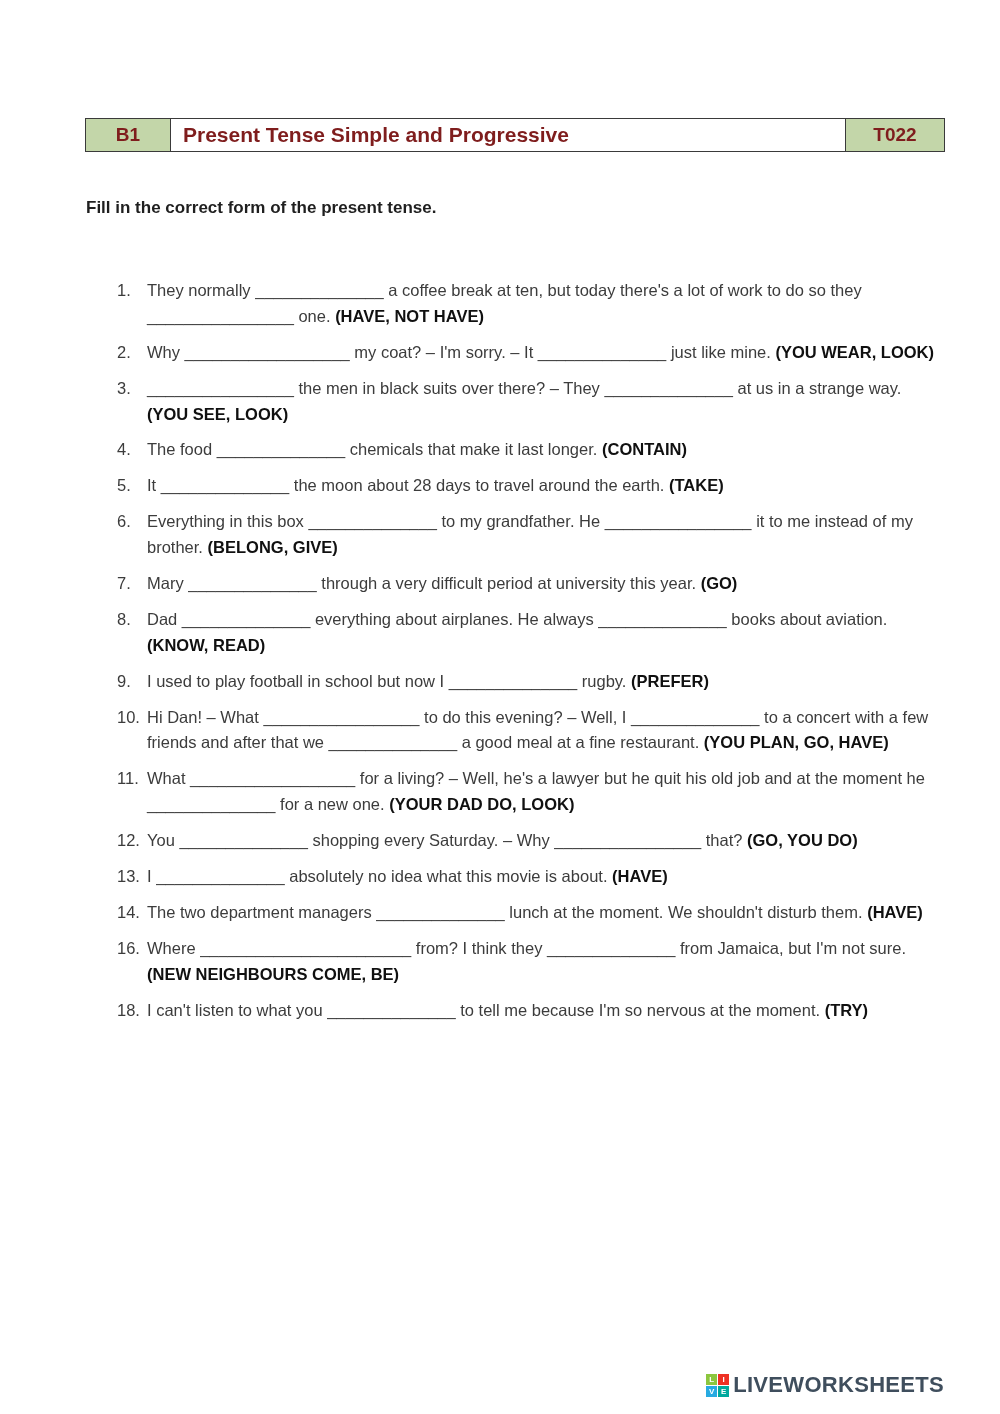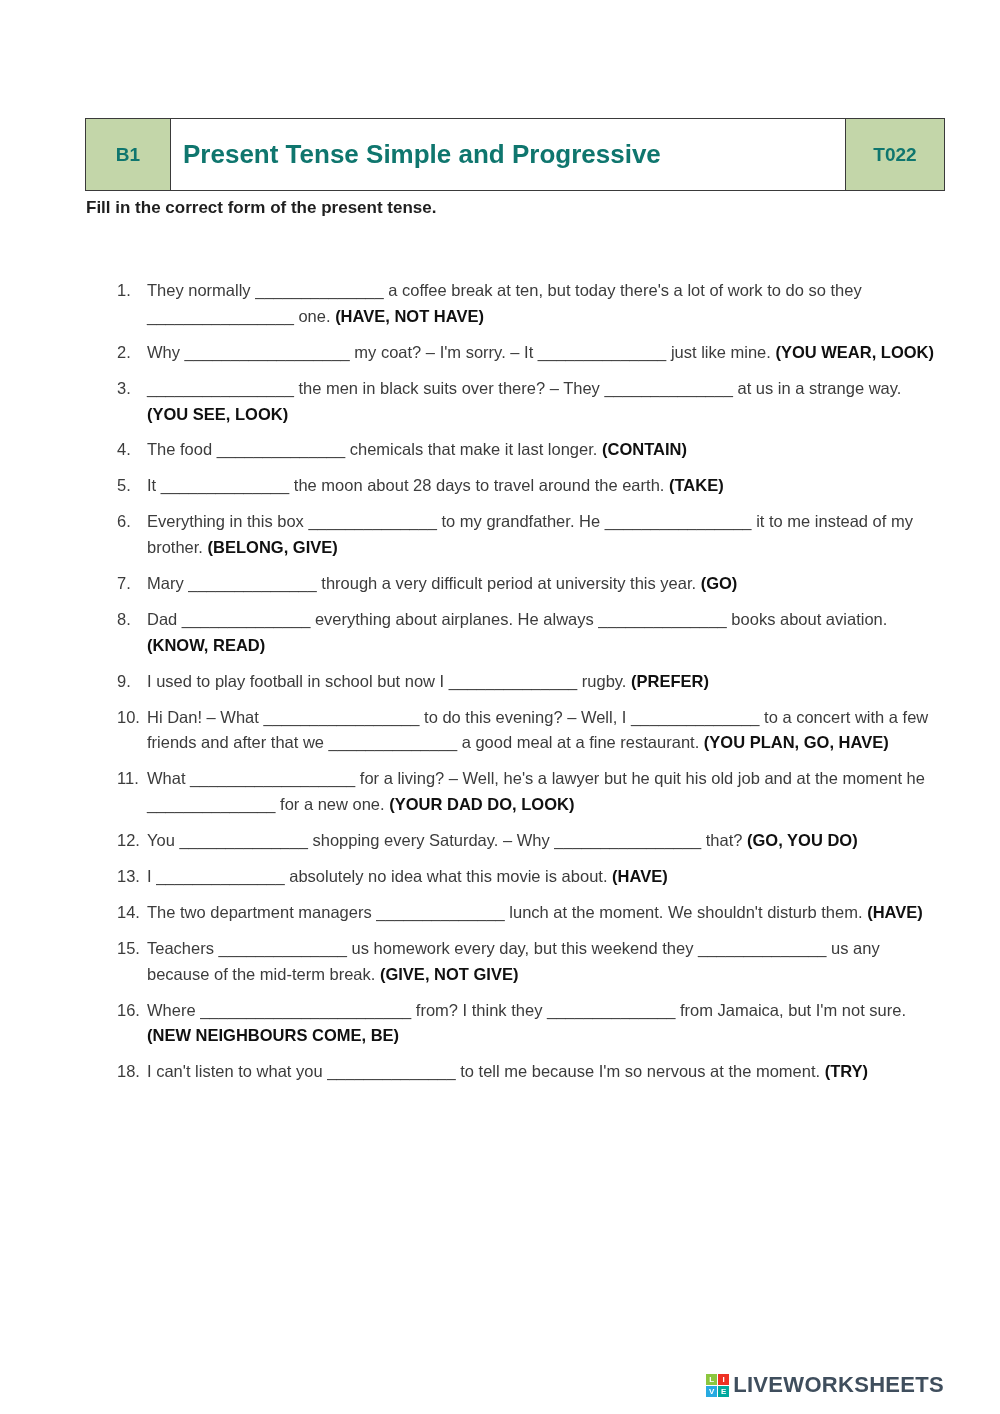--- a/index.html
+++ b/index.html
@@ -11,26 +11,26 @@
     color:#3c3c3c;
     position:relative;
     overflow:hidden;
   }
   .header-table {
     position:absolute; left:85px; top:118px; width:860px;
     border-collapse:collapse; table-layout:fixed;
   }
   .header-table td {
     border:1.5px solid #3a3a3a;
-    font-weight:bold; color:#0f766e;
-    padding:20px 8px; font-size:19px;
+    font-weight:bold; color:#7f1d1d;
+    padding:4px 8px; font-size:19px;
     height:18px; vertical-align:middle;
   }
   td.level-cell  { width:85px;  text-align:center; background:#c3d6a9; }
-  td.title-cell  { background:#ffffff; padding-left:12px; font-size:26px; }
+  td.title-cell  { background:#ffffff; padding-left:12px; font-size:21px; }
   td.code-cell   { width:99px;  text-align:center; background:#c3d6a9; }
 
   .instruction {
     position:absolute; left:86px; top:198px;
     font-weight:bold; font-size:17px; color:#1f1f1f;
   }
 
   .exercise-list {
     position:absolute; left:117px; top:278px; width:823px;
   }
@@ -145,24 +145,20 @@
   <div class="item">
     <span class="item-num">13.</span>
     <p class="item-body"><span>I ______________ absolutely no idea what this movie is about.</span> <b>(HAVE)</b></p>
   </div>
 
   <div class="item">
     <span class="item-num">14.</span>
     <p class="item-body"><span>The two department managers ______________ lunch at the moment. We shouldn't disturb them.</span> <b>(HAVE)</b></p>
   </div>
 
-  <div class="item">
-    <span class="item-num">15.</span>
-    <p class="item-body"><span>Teachers ______________ us homework every day, but this weekend they ______________ us any because of the mid-term break.</span> <b>(GIVE, NOT GIVE)</b></p>
-  </div>
 
   <div class="item">
     <span class="item-num">16.</span>
     <p class="item-body"><span>Where _______________________ from? I think they ______________ from Jamaica, but I'm not sure.</span> <b>(NEW NEIGHBOURS COME, BE)</b></p>
   </div>
 
 
   <div class="item">
     <span class="item-num">18.</span>
     <p class="item-body"><span>I can't listen to what you ______________ to tell me because I'm so nervous at the moment.</span> <b>(TRY)</b></p>

